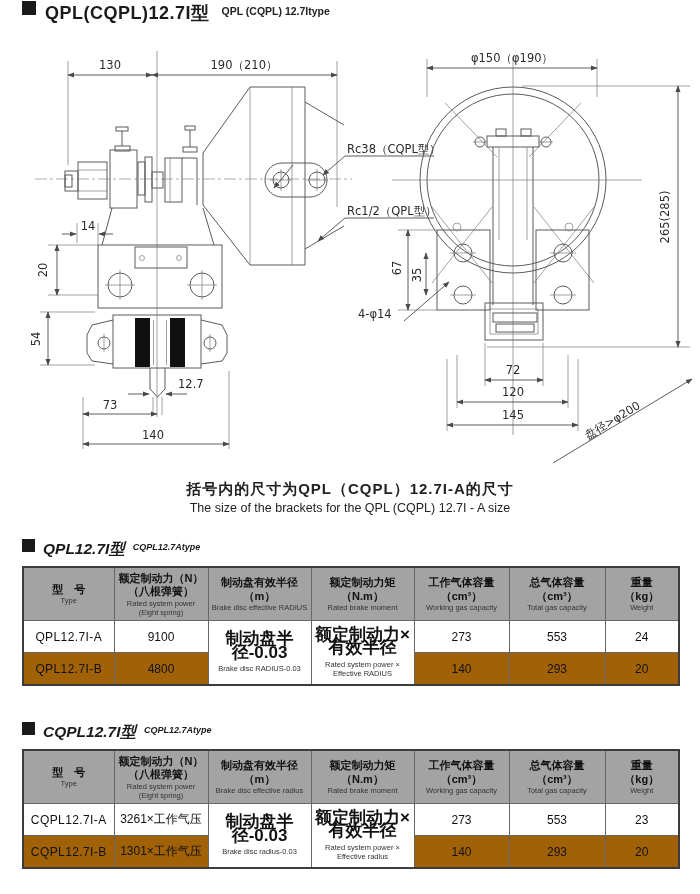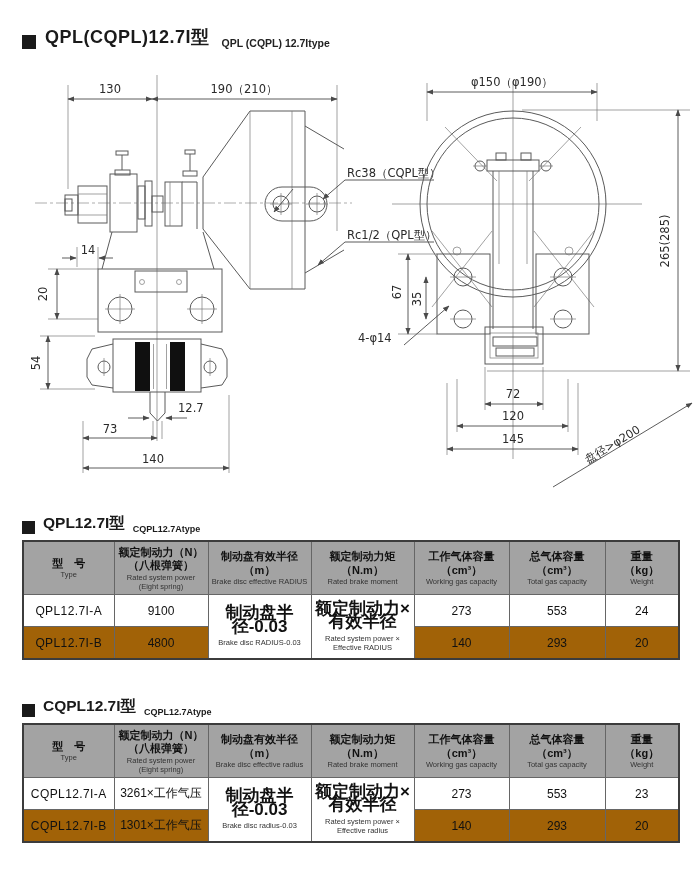--- a/index.html
+++ b/index.html
@@ -1,38 +1,38 @@
 <!DOCTYPE html>
 <html><head>
 <meta charset="utf-8">
 <style>
   html,body{margin:0;padding:0;background:#fff;}
   .page{width:700px;height:894px;background:#ffffff;position:relative;overflow:hidden;
         font-family:"Liberation Sans","DejaVu Sans",sans-serif;color:#1a1a1a;}
   
-  .hdr{padding:21px 0 0 22px;display:flex;align-items:flex-end;}
+  .hdr{padding:1px 0 0 22px;display:flex;align-items:flex-start;}
   .sq{display:inline-block;width:14px;height:14px;background:#1a1a1a;margin-right:9px;flex:0 0 auto;}
   .hdr .t-cn{font-size:18px;font-weight:bold;letter-spacing:0.5px;}
-  .hdr .t-en{font-size:10.5px;font-weight:bold;margin-left:12px;margin-top:16px;color:#222;}
+  .hdr .t-en{font-size:10.5px;font-weight:bold;margin-left:12px;margin-top:4px;color:#222;}
   
   svg{display:block;}
   .ln{stroke:#5a5a5a;stroke-width:1;fill:none;}
   .thin{stroke:#7a7a7a;stroke-width:0.7;fill:none;}
   .cl{stroke:#8a8a8a;stroke-width:0.7;fill:none;stroke-dasharray:12 3 3 3;}
   .dim{stroke:#4a4a4a;stroke-width:0.9;fill:none;marker-start:url(#ar);marker-end:url(#ar);}
   .lead{stroke:#4a4a4a;stroke-width:0.9;fill:none;marker-end:url(#ar);}
   .dt{font-family:"DejaVu Sans",sans-serif;font-size:11.5px;fill:#2a2a2a;}
   .blk{fill:#101010;stroke:none;}
   
   .cap{text-align:center;margin-top:3px;}
   .cap .c-cn{font-size:15px;font-weight:bold;letter-spacing:1px;color:#222;}
   .cap .c-en{font-size:12.5px;margin-top:2px;color:#222;}
   
   .sec{margin:0 22px;}
-  .sec-t{display:flex;align-items:flex-end;margin-top:12px;}
+  .sec-t{display:flex;align-items:flex-start;margin-top:24px;font-style:italic;}
   .sq2{display:inline-block;width:13px;height:13px;background:#1a1a1a;margin-right:8px;flex:0 0 auto;}
   .sec-t .s-cn{font-size:15.5px;font-weight:bold;}
   .sec-t .s-en{font-size:9px;font-weight:bold;margin-left:8px;margin-top:3px;}
   .sec2{margin-top:36px;}
   
   table{border-collapse:collapse;width:656px;margin-top:6px;table-layout:fixed;}
   table,td,th{border:1px solid #666;}
   table{border:2px solid #3c3c3c;}
   td,th{padding:1px 2px;text-align:center;vertical-align:middle;overflow:hidden;}
   th{background:#a3a3a3;font-weight:normal;height:50px;}
@@ -254,20 +254,24 @@
       <line class="dim" x1="447" y1="460" x2="578" y2="460"></line>
       <text class="dt" x="513" y="454" text-anchor="middle">145</text>
 
       <line class="lead" x1="553" y1="498" x2="692" y2="414"></line>
       <g transform="translate(617,463) rotate(-31)">
         <text class="dt" x="0" y="-5" text-anchor="middle" font-size="12.5">盘径&gt;φ200</text>
       </g>
     </g>
   </svg>
 
+  <div class="cap">
+    <div class="c-cn">括号内的尺寸为QPL（CQPL）12.7I-A的尺寸</div>
+    <div class="c-en">The size of the brackets for the QPL (CQPL) 12.7I - A size</div>
+  </div>
 
   <div class="sec">
     <div class="sec-t">
       <span class="sq2"></span>
       <span class="s-cn">QPL12.7I型</span>
       <span class="s-en">CQPL12.7Atype</span>
     </div>
     <table>
       <colgroup>
         <col style="width:91px">

